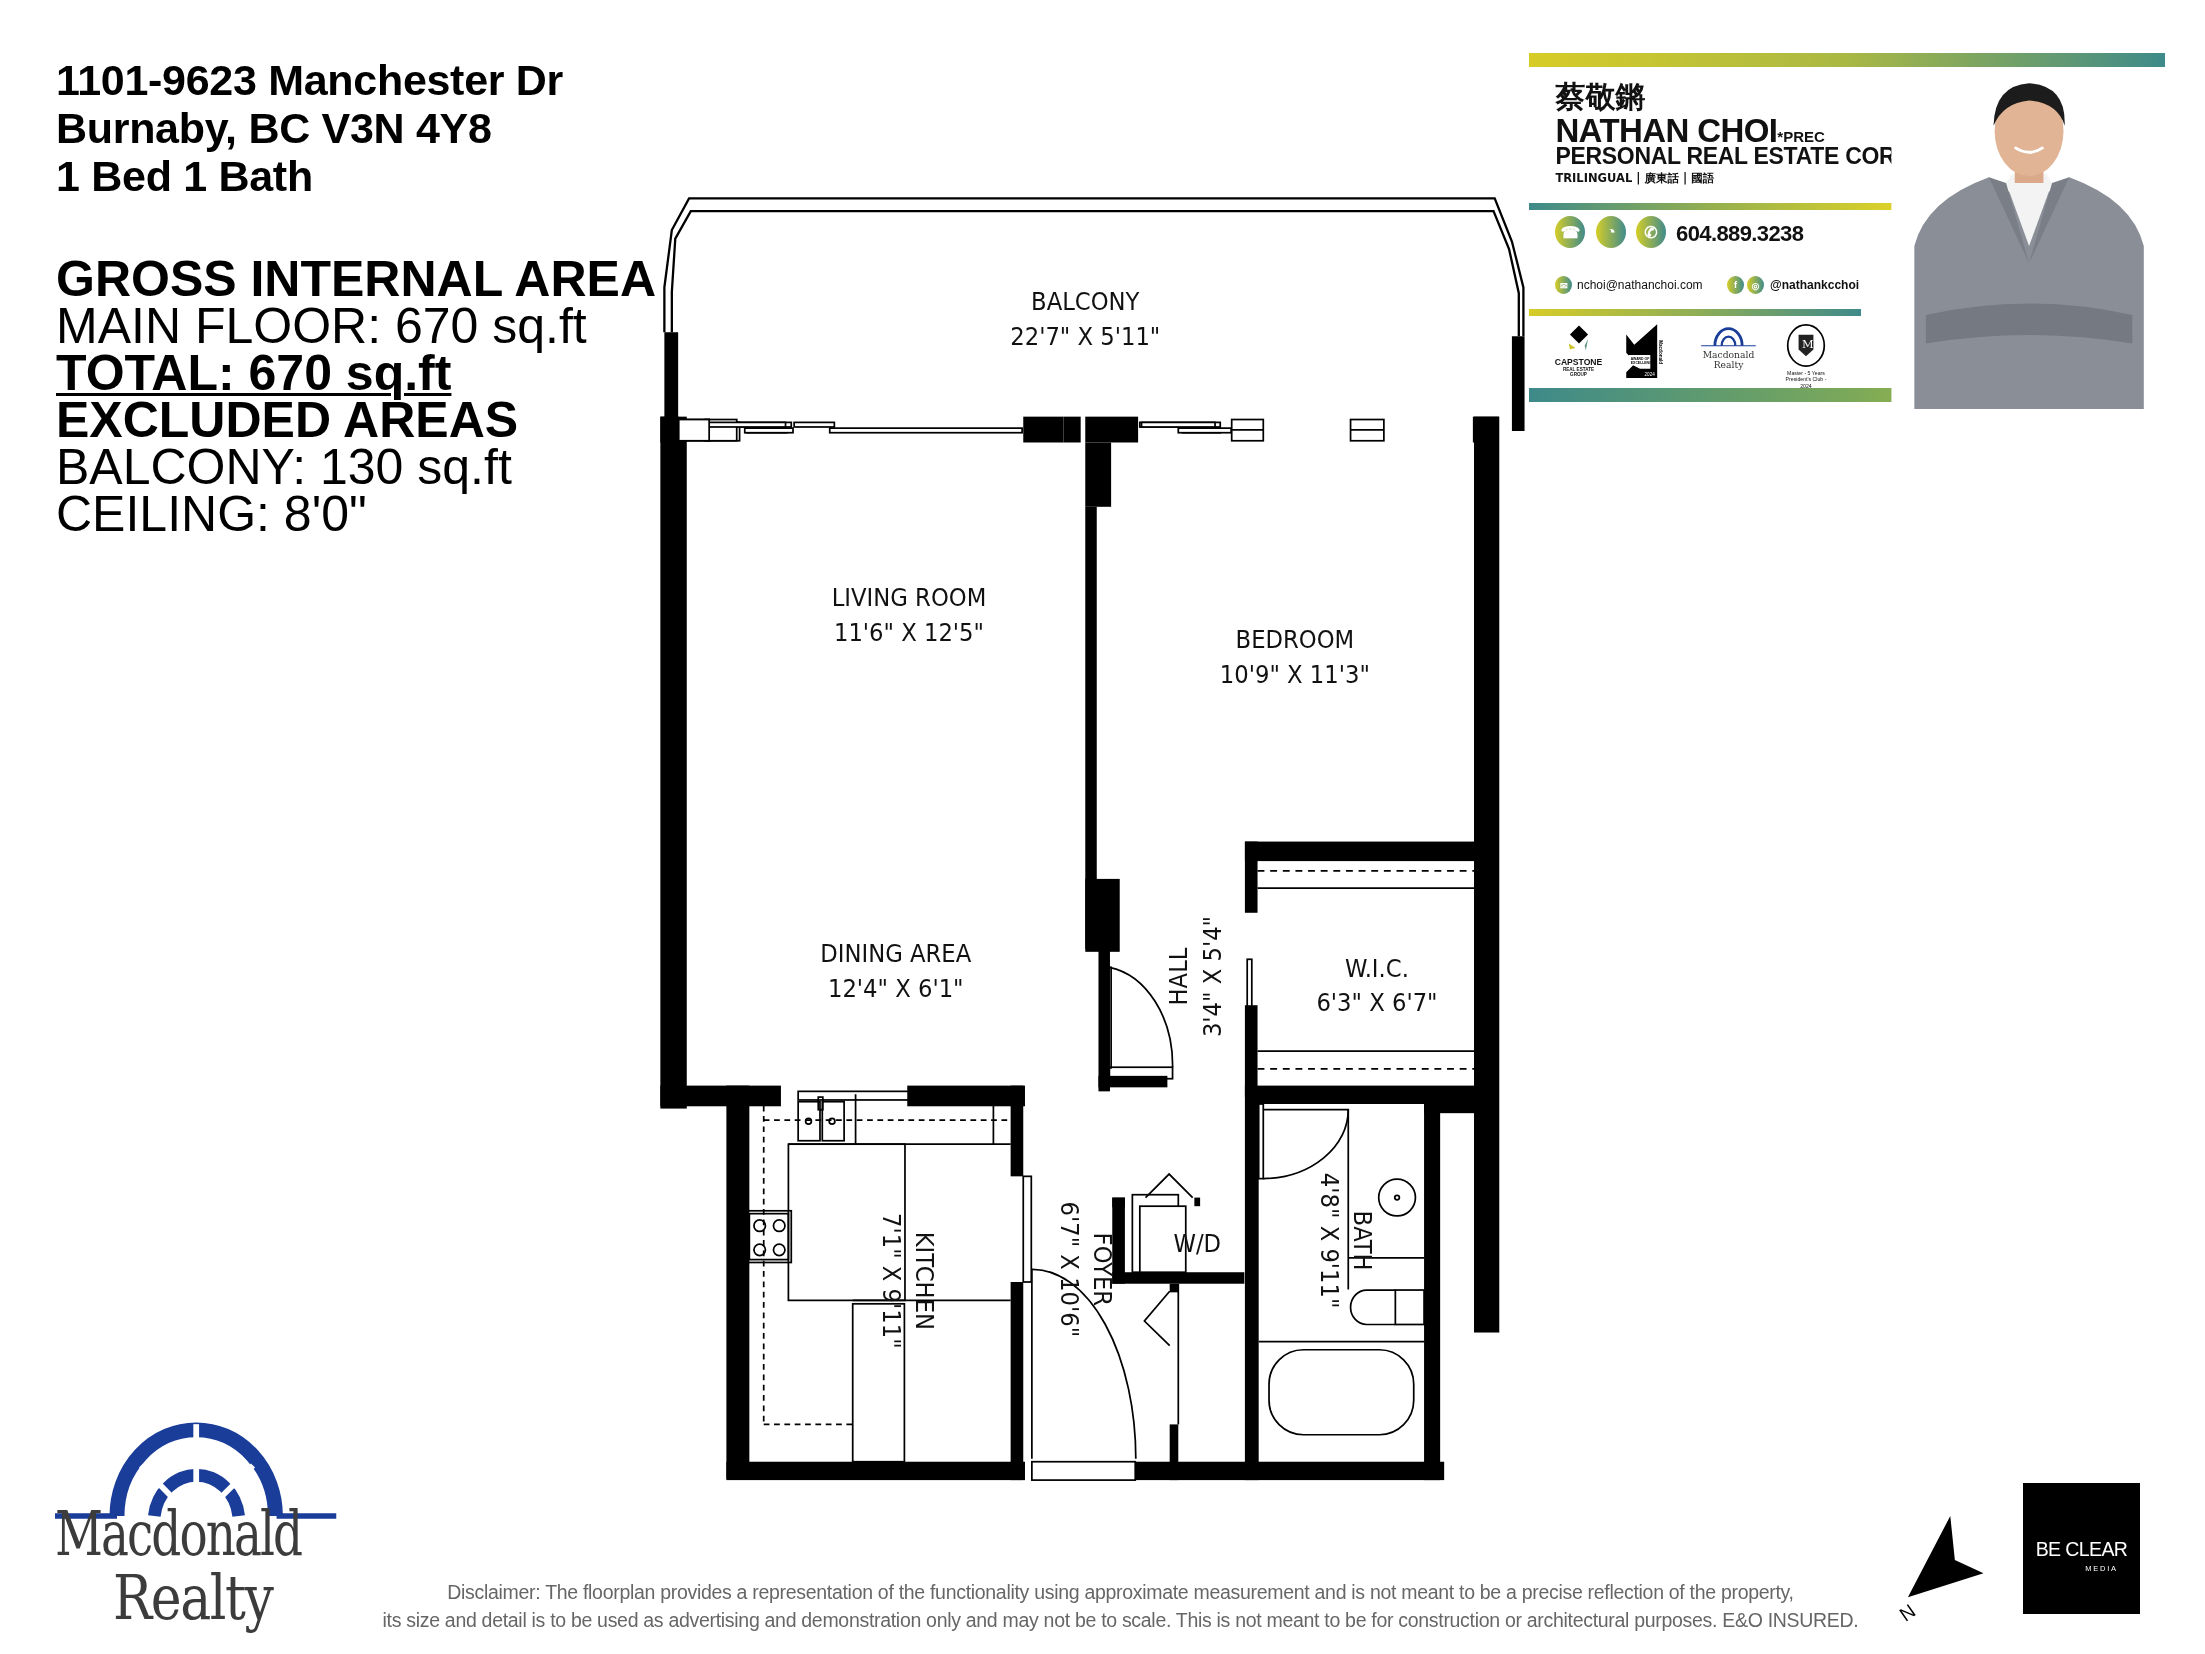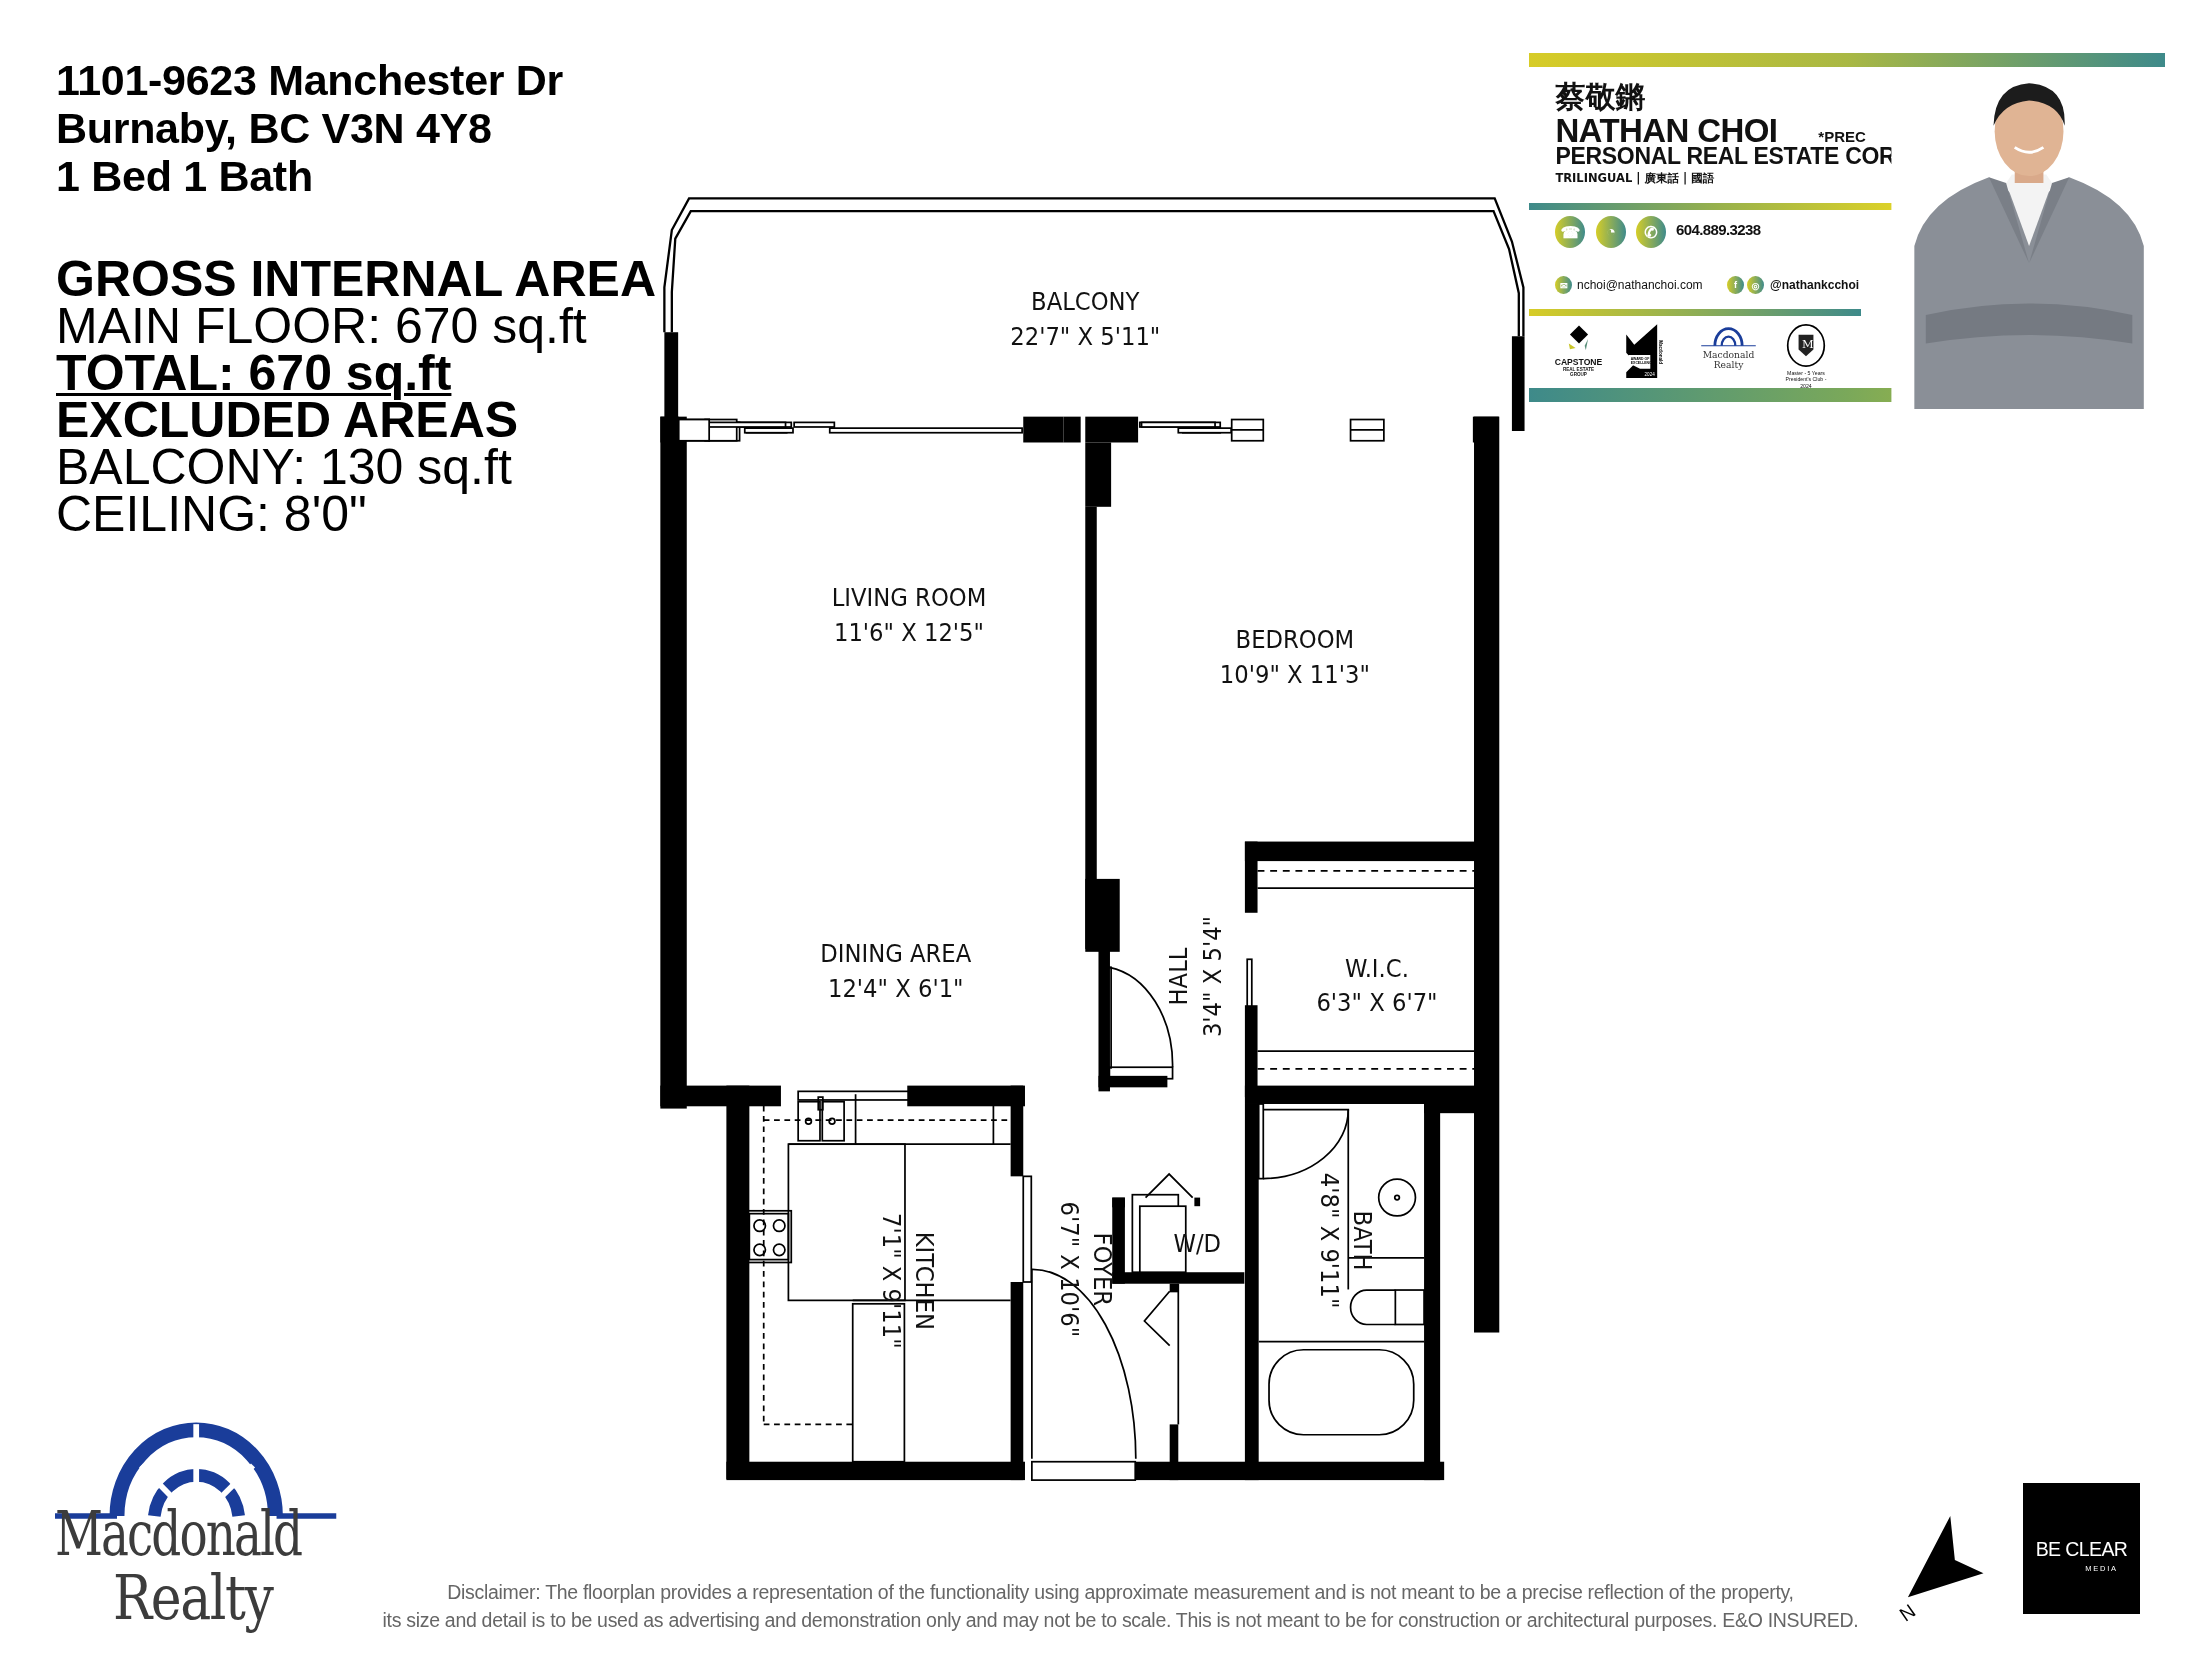--- a/index.html
+++ b/index.html
@@ -15,26 +15,26 @@
   .room-label { font-family: "DejaVu Sans", sans-serif; font-size: 44px; fill: #111; text-anchor: middle; font-stretch: condensed; }
 
   .agent-card { position: absolute; left: 1529px; top: 53px; width: 636px; height: 356px; background: #fff; }
   .grad-bar { position: absolute; height: 13.8px; }
   .bar-top { left: 0; top: 0; width: 636px; background: linear-gradient(90deg, #d7cc27 0%, #a9b844 50%, #3e8a8a 100%); }
   .bar-mid1 { left: 0; top: 150px; width: 379px; height: 6.9px; background: linear-gradient(90deg, #3e8a8a 0%, #98b14c 50%, #e2d425 100%); }
   .bar-mid2 { left: 0; top: 256px; width: 332px; height: 6.9px; background: linear-gradient(90deg, #d7cc27 0%, #8fae55 50%, #3e8a8a 100%); }
   .bar-bottom { left: 0; top: 335px; width: 636px; background: linear-gradient(90deg, #3e8a8a 0%, #7aa85a 50%, #d3cc22 100%); }
   .agent-cn { position: absolute; left: 26.4px; top: 24px; font-size: 30px; font-weight: bold; font-family: "DejaVu Sans", sans-serif; color: #111; }
   .agent-name { position: absolute; left: 26.4px; top: 59px; font-size: 33px; font-weight: bold; color: #111; letter-spacing: -0.6px; font-family: "Liberation Sans", sans-serif; }
-  .agent-name .prec { font-size: 15px; vertical-align: 0px; letter-spacing: 0; padding-left: 41px; }
+  .agent-name .prec { font-size: 15px; vertical-align: 0px; letter-spacing: 0; }
   .agent-corp { position: absolute; left: 26.4px; top: 90px; font-size: 23px; font-weight: bold; color: #111; letter-spacing: -0.3px; }
   .agent-lang { position: absolute; left: 26.4px; top: 118px; font-size: 11.5px; font-weight: bold; color: #111; font-family: "DejaVu Sans", sans-serif; }
   .contact-icon { position: absolute; width: 30px; height: 32px; border-radius: 50%; background: linear-gradient(90deg, #d5cd28, #3f8b8b); display: flex; align-items: center; justify-content: center; color: #fff; font-size: 16px; font-weight: bold; }
   .contact-icon.sm { width: 17px; height: 18.4px; font-size: 9.2px; }
-  .phone-text { position: absolute; left: 147px; top: 168px; font-size: 15px; font-weight: bold; color: #111; letter-spacing: -0.6px; }
+  .phone-text { position: absolute; left: 147px; top: 168px; font-size: 22px; font-weight: bold; color: #111; letter-spacing: -0.6px; }
   .email-text { position: absolute; left: 48px; top: 225px; font-size: 12px; font-weight: normal; color: #111; }
   .social-text { position: absolute; left: 241px; top: 225px; font-size: 12px; font-weight: bold; color: #111; }
   .badge { position: absolute; top: 270px; text-align: center; color: #111; }
   .badge-capstone { left: 25px; width: 49px; }
   .badge-capstone .name { font-size: 8.6px; font-weight: 900; }
   .badge-capstone .sub { font-size: 4.6px; font-weight: bold; }
   .badge-award { left: 96px; width: 38px; height: 55px; }
   .badge-mac { left: 172px; width: 55px; }
   .badge-medallion { left: 253px; width: 48px; }
   .badge-small-text { font-size: 5.2px; line-height: 6.3px; }

